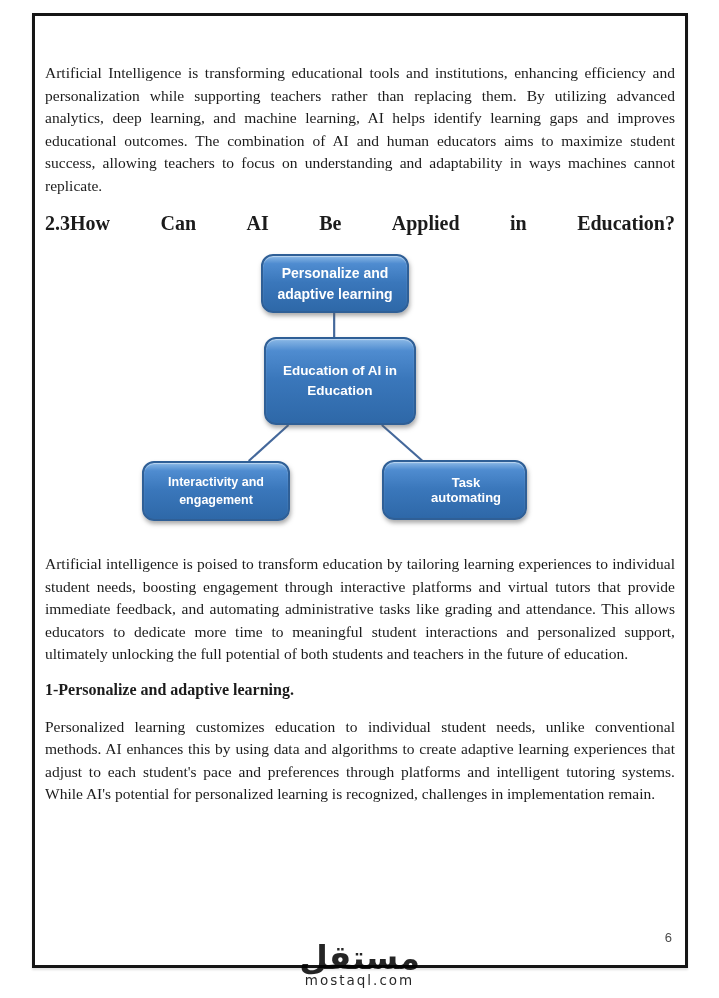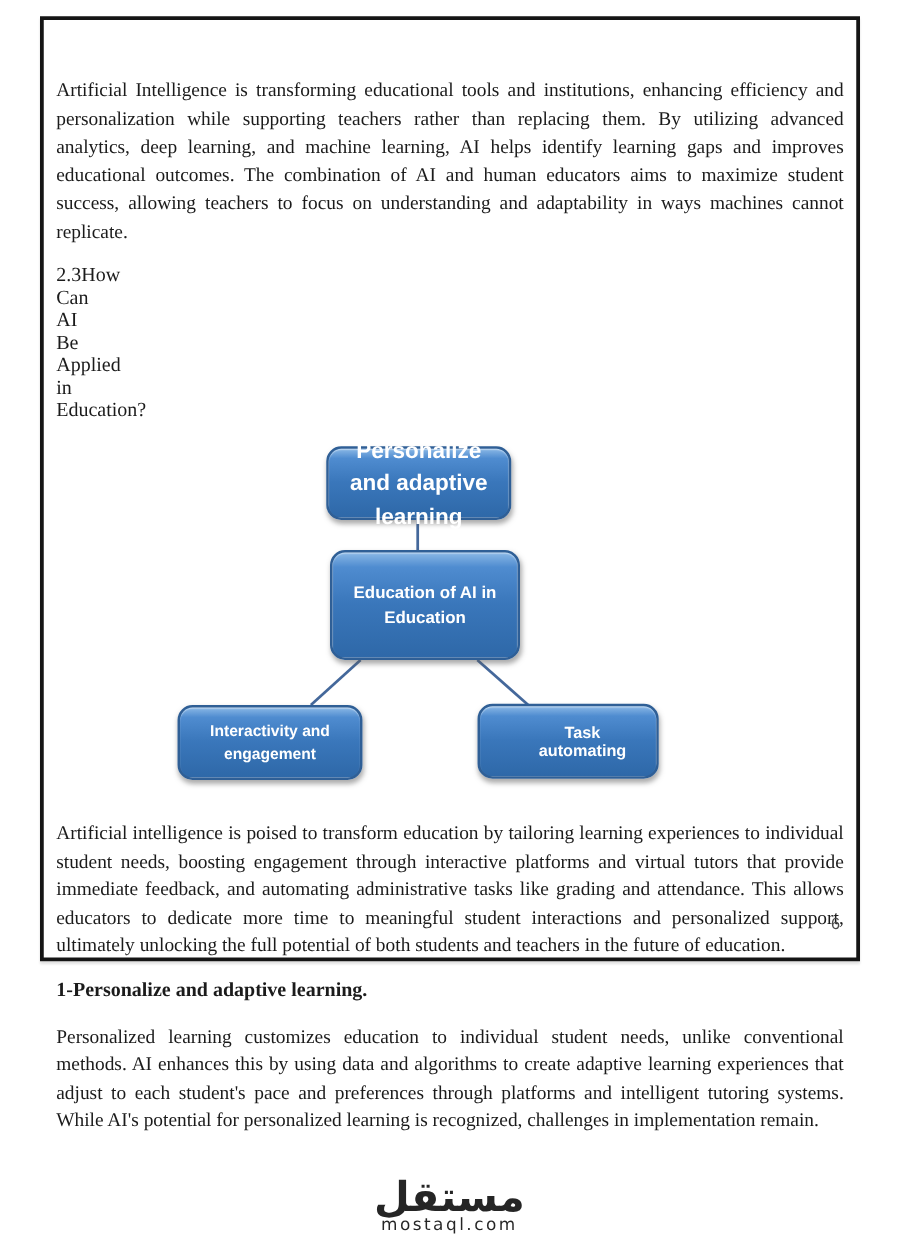--- a/index.html
+++ b/index.html
@@ -10,21 +10,21 @@
     background: #ffffff;
     font-family: "Liberation Serif", "DejaVu Serif", serif;
     position: relative;
     overflow: hidden;
   }
   .page-frame {
     position: absolute;
     left: 32px;
     top: 13px;
     width: 656px;
-    height: 756px;
+    height: 955px;
     border: 3px solid #151515;
     box-sizing: border-box;
     background: #ffffff;
     box-shadow: 0 2px 2px rgba(0,0,0,0.12);
     z-index: 1;
   }
   .content {
     position: absolute;
     left: 10px;
     right: 10px;
@@ -33,24 +33,23 @@
   }
   .body-para {
     font-size: 15.5px;
     line-height: 22.5px;
     text-align: justify;
     margin: 0 0 15px 0;
   }
   .heading-justified {
     display: flex;
     justify-content: space-between;
-    font-weight: normal;
-    font-size: 16px;
+    font-weight: bold;
+    font-size: 20px;
     margin: 0 0 12px 0;
-    flex-direction: column;
   }
   .sub-heading {
     font-weight: bold;
     font-size: 16px;
     margin: 0 0 17px 0;
     font-family: Liberation Serif, serif;
   }
   
   .diagram {
     position: relative;
@@ -71,21 +70,21 @@
     box-shadow: 1px 3px 4px rgba(90,90,90,0.5), inset 0 1px 1px rgba(255,255,255,0.45);
     color: #ffffff;
     font-family: "Liberation Sans", "DejaVu Sans", sans-serif;
     font-weight: bold;
     display: flex;
     align-items: center;
     justify-content: center;
     text-align: center;
     padding: 4px 8px;
   }
-  .node-top    { left: 216px; top: 7px;   width: 148px; height: 59px; font-size: 18px; line-height: 1.45; }
+  .node-top    { left: 216px; top: 7px;   width: 148px; height: 59px; font-size: 14px; line-height: 1.45; }
   .node-center { left: 219px; top: 90px;  width: 152px; height: 88px; font-size: 13.5px; line-height: 1.5; }
   .node-left   { left: 97px;  top: 214px; width: 148px; height: 60px; font-size: 12.5px; line-height: 1.45; }
   .node-right  { left: 337px; top: 213px; width: 145px; height: 60px; font-size: 13px; padding-left: 31px; }
   
   .page-number {
     position: absolute;
     right: 13px;
     bottom: 20px;
     font-family: "Liberation Sans", "DejaVu Sans", sans-serif;
     font-size: 13px;

